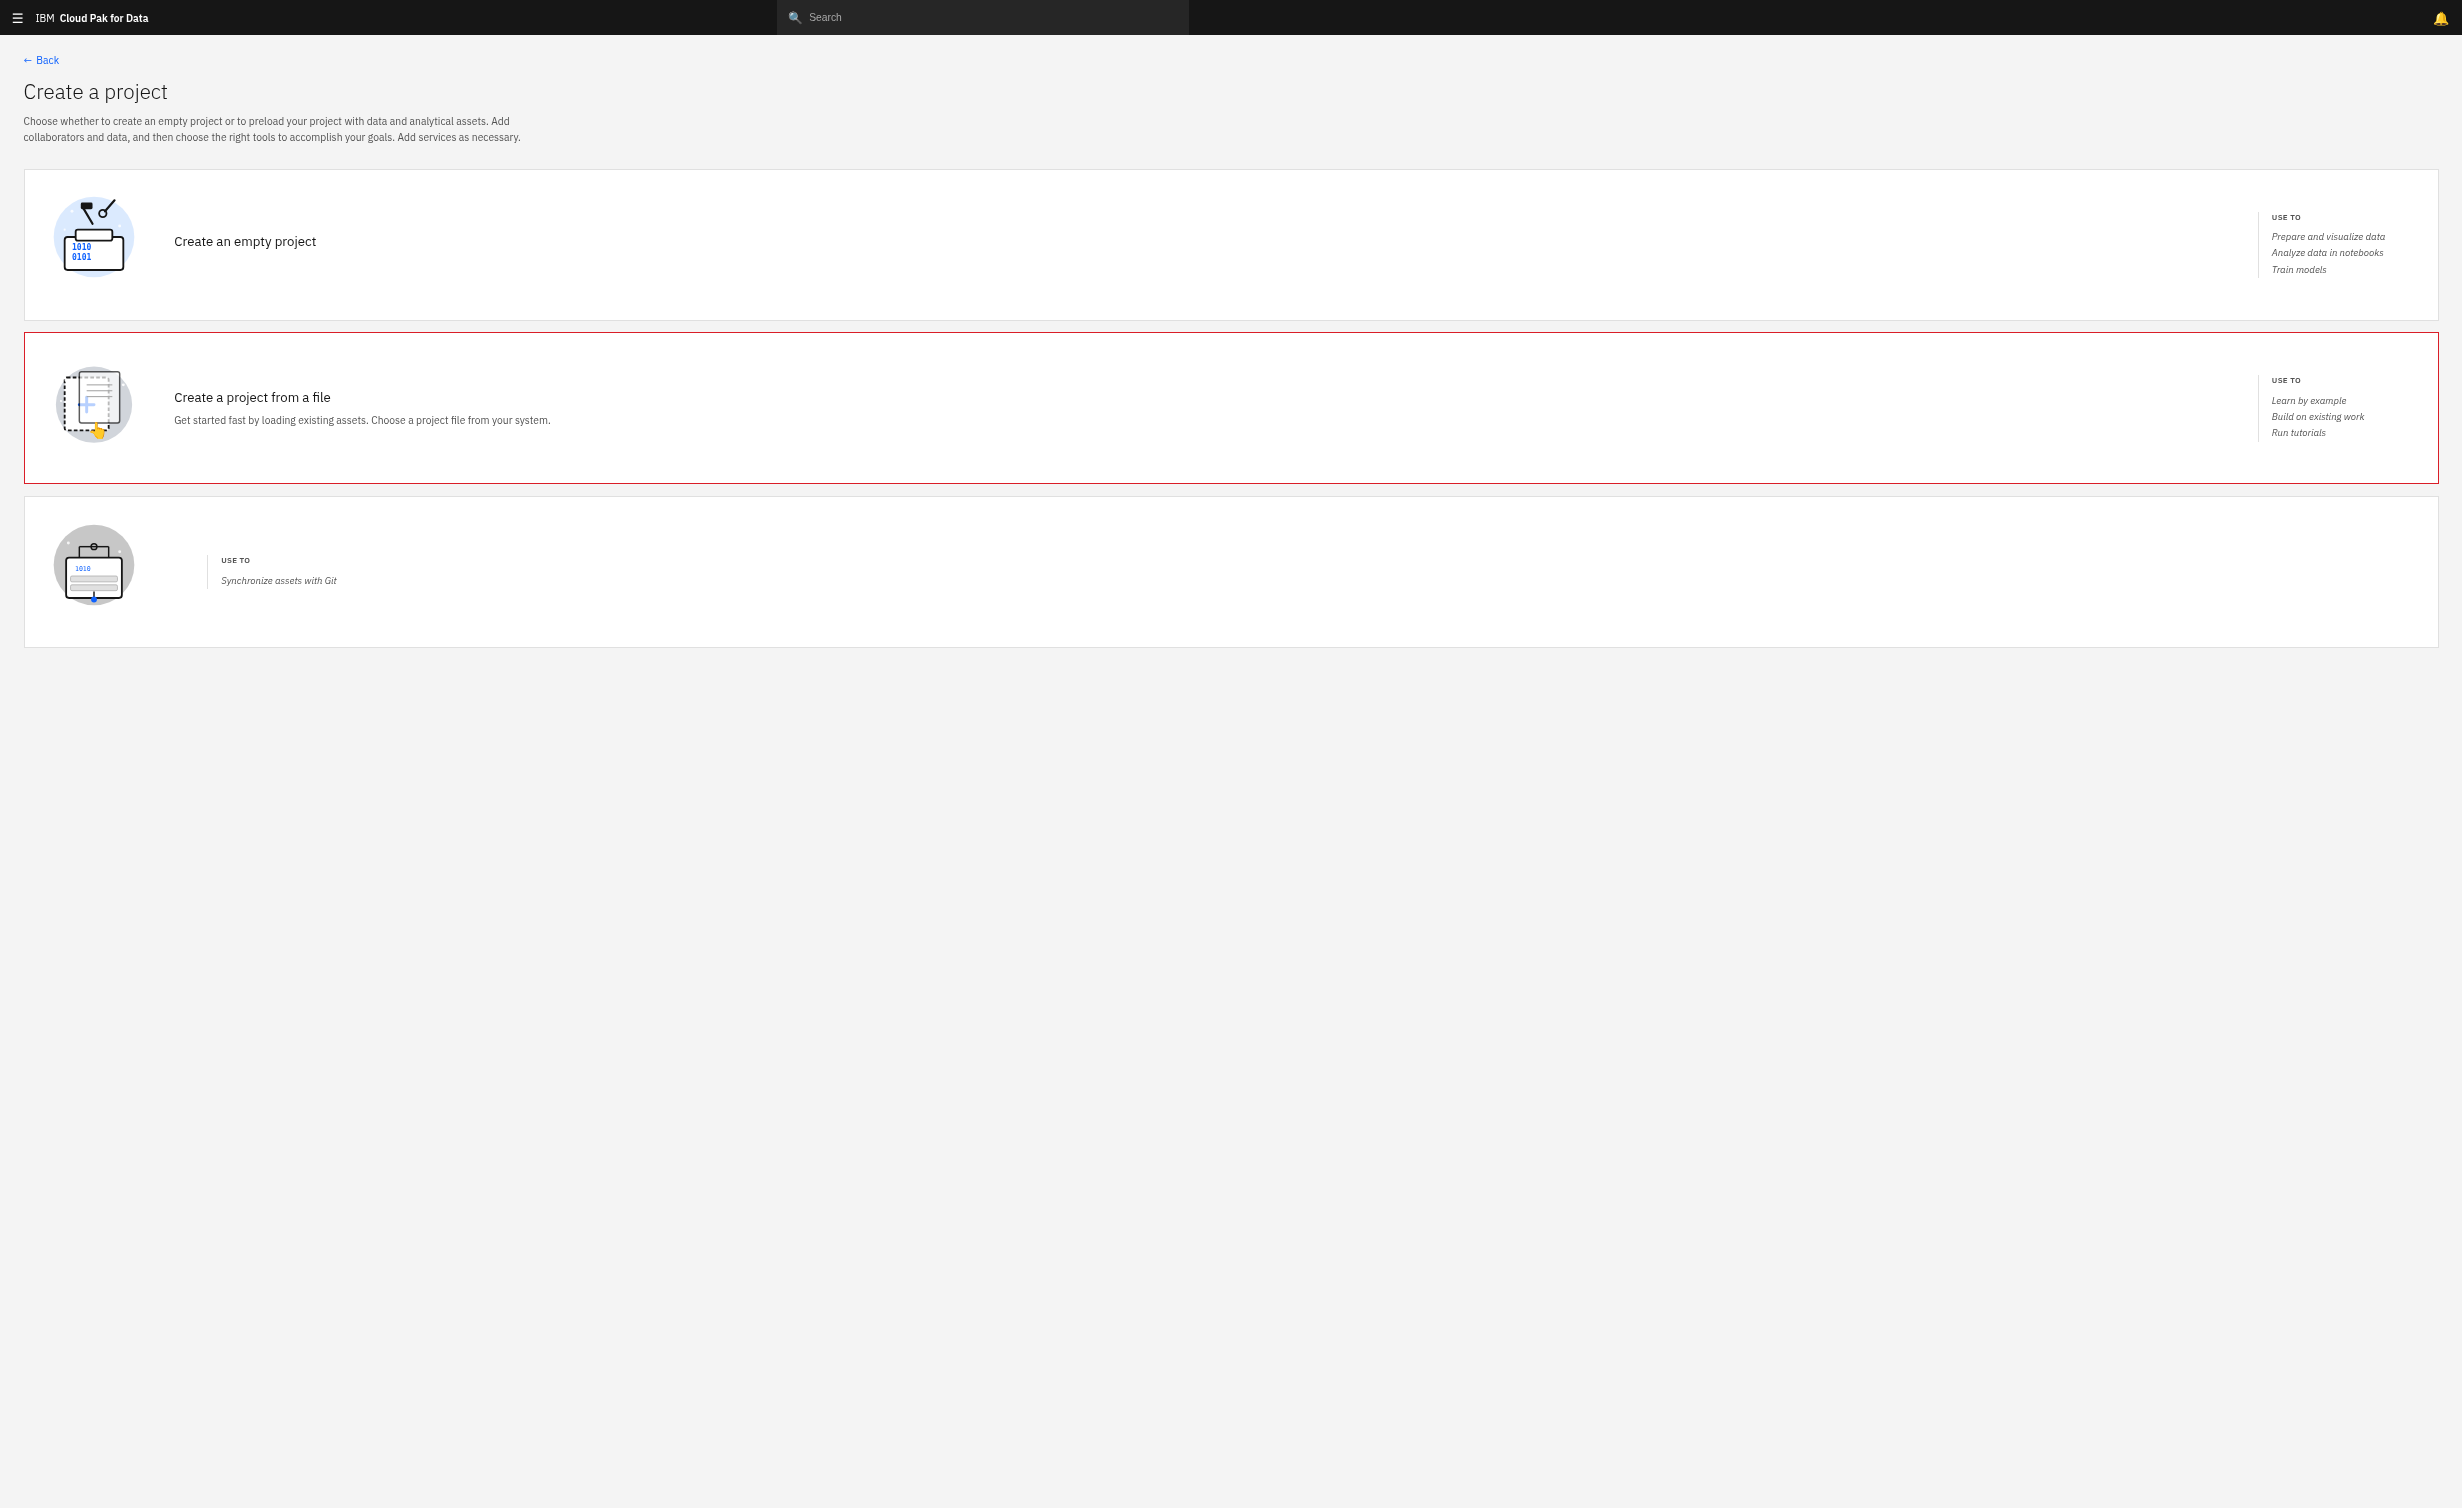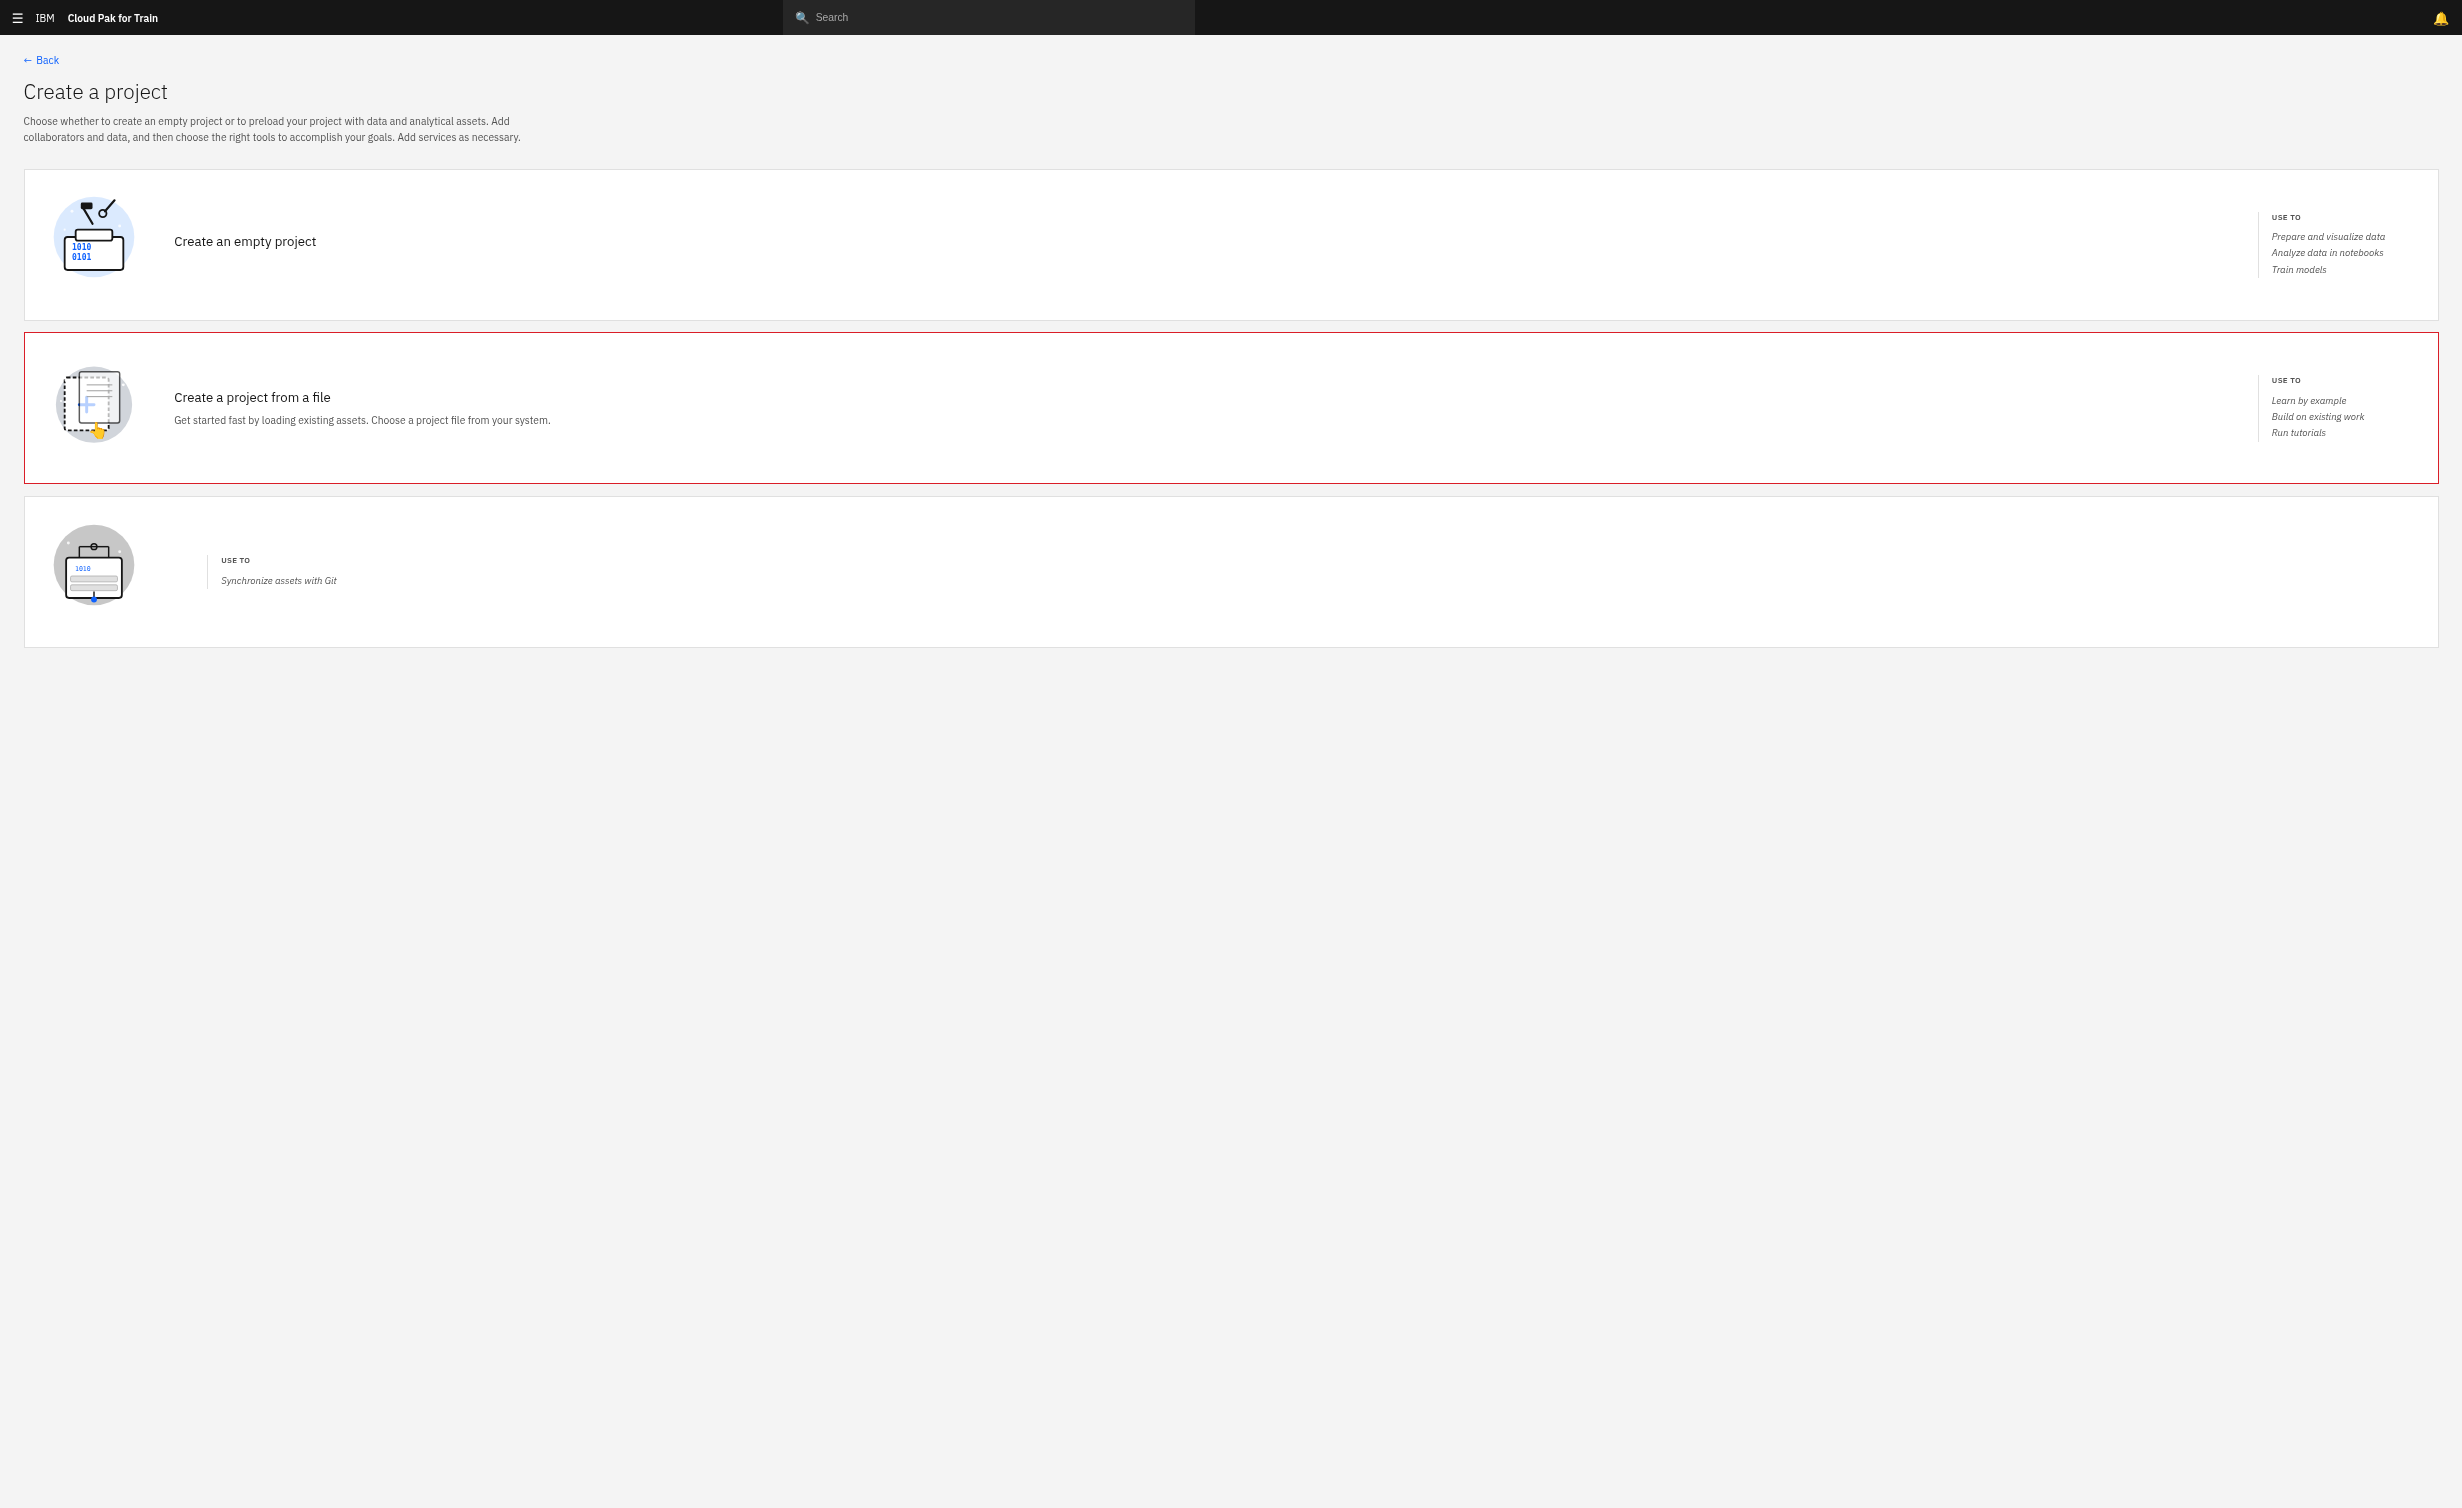--- a/index.html
+++ b/index.html
@@ -11,21 +11,21 @@
       height: 35px;
       display: flex;
       align-items: center;
       padding: 0 11.8px;
       gap: 11.8px;
       position: fixed;
       top: 0; left: 0; right: 0;
       z-index: 100;
     }
     .topnav-menu-icon { color: #fff; font-size: 13.2px; cursor: pointer; }
-    .topnav-brand { color: #fff; font-size: 10.3px; font-weight: 400; display: flex; align-items: center; gap: 13px; }
+    .topnav-brand { color: #fff; font-size: 10.3px; font-weight: 400; display: flex; align-items: center; gap: 5px; }
     .topnav-brand span.bold { font-weight: 600; }
     .topnav-search {
       flex: 1;
       max-width: 412px;
       margin: 0 auto;
       background: #262626;
       border: none;
       height: 100%;
       display: flex;
       align-items: center;
@@ -152,21 +152,21 @@
     svg.illustration { width: 88px; height: 88px; }
 
   </style>
 </head>
 <body>
 
 <nav class="topnav">
   <span class="topnav-menu-icon">☰</span>
   <div class="topnav-brand">
     <span>IBM </span>
-      <span class="bold">Cloud Pak for Train</span>
+      <span class="bold">Cloud Pak for Data</span>
   </div>
   <div class="topnav-search">
     <span style="color:#a8a8a8; font-size:11.8px;">🔍</span>
     <input type="text" placeholder="Search" style="">
   </div>
   <div class="topnav-right">🔔</div>
 </nav>
 
 <main class="main-content">
 

